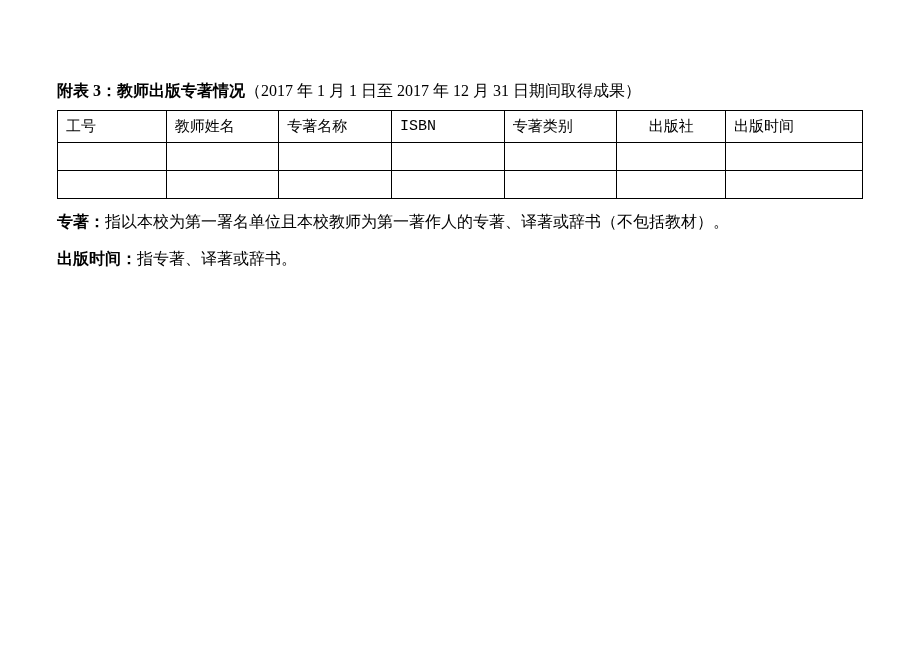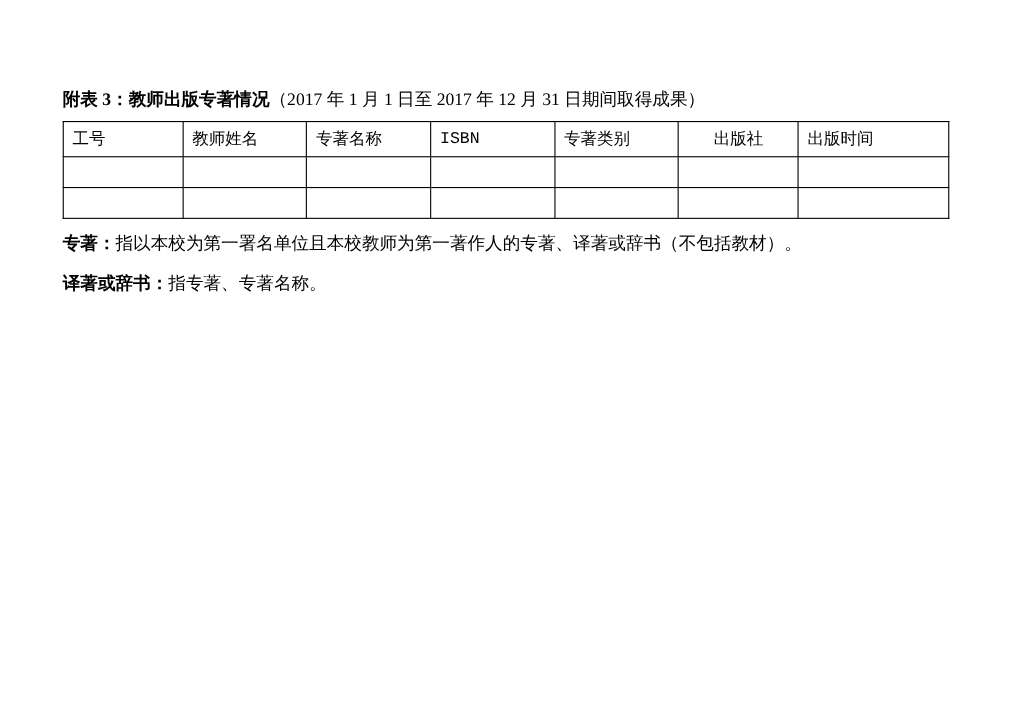--- a/index.html
+++ b/index.html
@@ -99,14 +99,14 @@
       <td></td>
     </tr>
   </tbody>
 </table>
 
 <div class="note-line">
   <span class="note-label">专著：</span><span>指以本校为第一署名单位且本校教师为第一著作人的专著、译著或辞书（不包括教材）。</span>
 </div>
 
 <div class="note-line">
-  <span class="note-label">译著或辞书：</span><span>指专著、专著名称。</span>
+  <span class="note-label">出版时间：</span><span>指专著、译著或辞书。</span>
 </div>
 
 </body></html>

